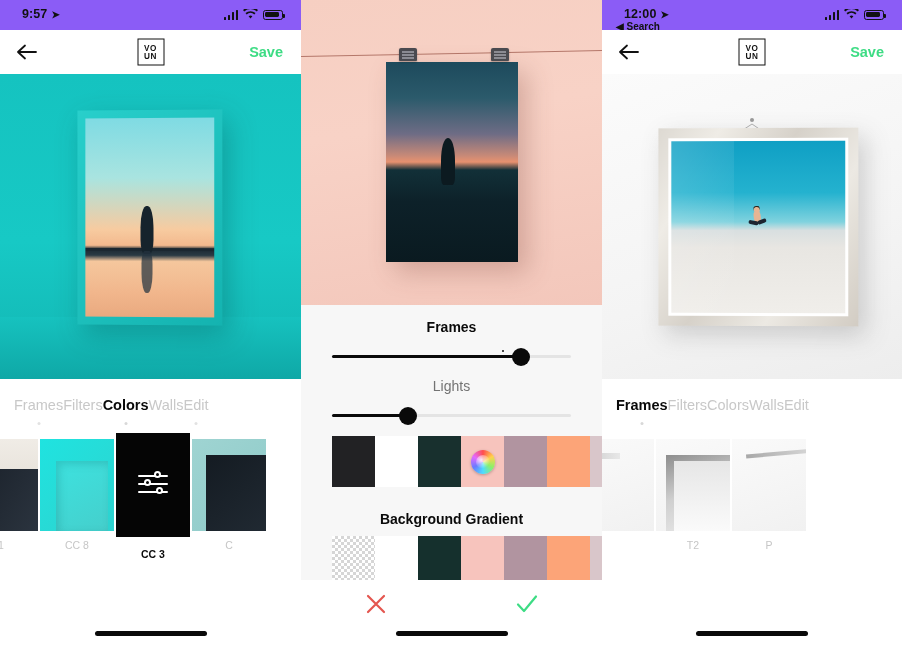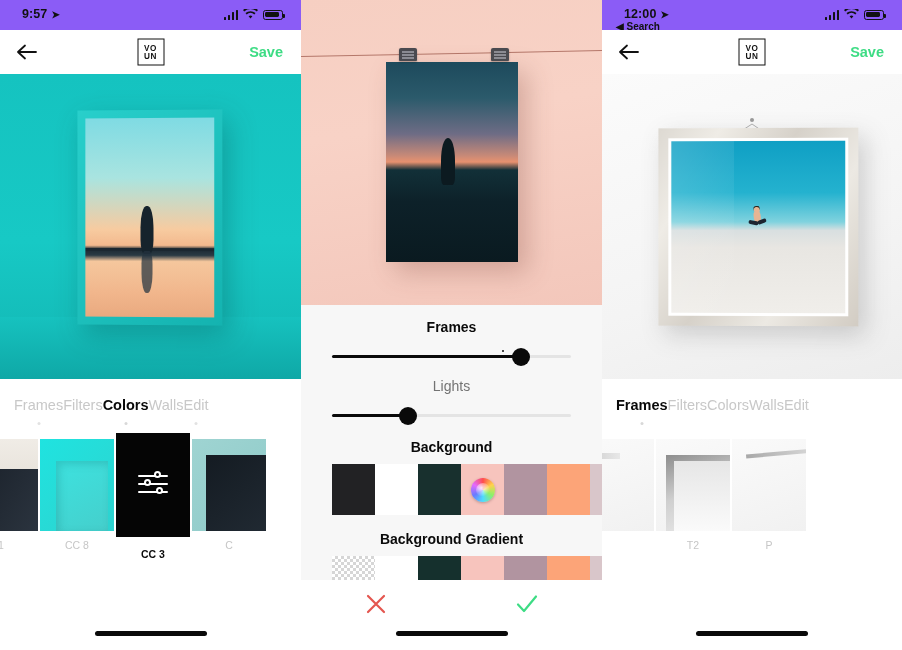--- a/index.html
+++ b/index.html
@@ -286,35 +286,34 @@
         <div class="knob" id="shadowKnob" style="left: 79%;"></div>
       </div>
 
       <div class="ctrl-label muted" style="margin-top:10px;">Lights</div>
       <div class="slider">
         <div class="track"></div>
         <div class="fill" id="lightsFill" style="width: 32%;"></div>
         <div class="knob" id="lightsKnob" style="left: 32%;"></div>
       </div>
 
-      <div class="ctrl-label" style="margin-top:12px;">Background</div>
       <div class="sw-row">
         <div class="sw" style="background:#222224"></div>
         <div class="sw" style="background:#ffffff"></div>
         <div class="sw" style="background:#18302e"></div>
         <div class="sw" style="background:#f7c4bd">
           <div class="wheel"></div>
         </div>
         <div class="sw" style="background:#b194a0"></div>
         <div class="sw" style="background:#fca478"></div>
         <div class="sw" style="background:#d9c6ca"></div>
 
       </div>
 
-      <div class="ctrl-label" style="margin-top:16px;">Background Gradient</div>
+      <div class="ctrl-label" style="margin-top:24px;">Background Gradient</div>
       <div class="sw-row">
         <div class="sw checker"></div>
         <div class="sw" style="background:#ffffff"></div>
         <div class="sw" style="background:#15302d"></div>
         <div class="sw" style="background:#f7c4bd"></div>
         <div class="sw" style="background:#b194a0"></div>
         <div class="sw" style="background:#fca478"></div>
         <div class="sw" style="background:#d9c6ca"></div>
 
       </div>

